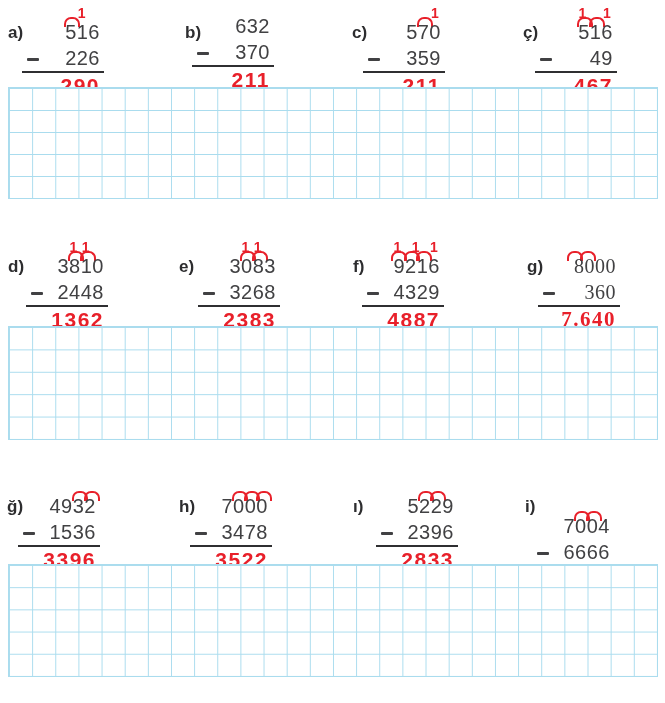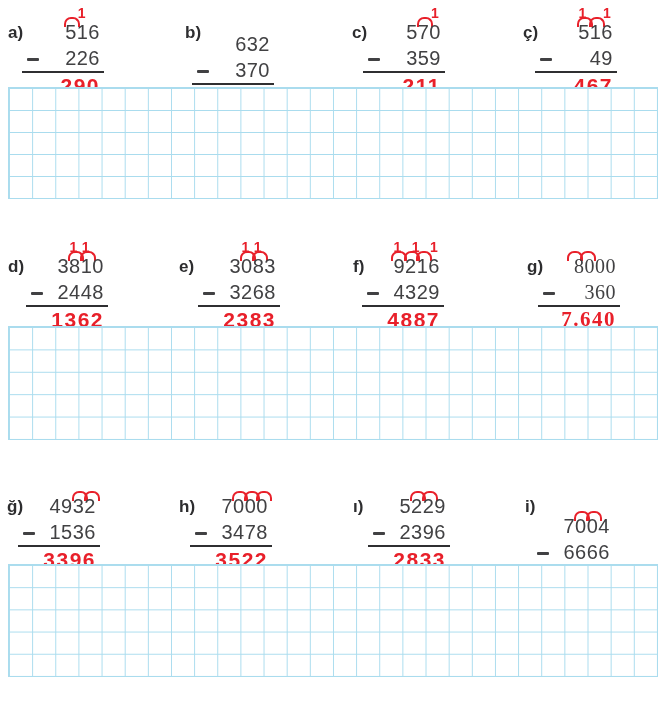--- a/index.html
+++ b/index.html
@@ -36,21 +36,21 @@
       <div class="numcol" style="left: 22px; top: 6px;">
         <div class="loop" style="left: 41.5px;"></div>
         <div class="carry" style="left: 53.7px;">1</div>
         <div class="num minuend">516</div>
         <div class="minusbar"></div>
         <div class="num subtrahend">226</div>
         <div class="rule"></div>
         <div class="result">290</div>
       </div>
       <div class="plabel" style="left: 185px; top: 23px;">b)</div>
-      <div class="numcol" style="left: 192px; top: 18px;">
+      <div class="numcol" style="left: 192px; top: 0;">
         <div class="num minuend">632</div>
         <div class="minusbar"></div>
         <div class="num subtrahend">370</div>
         <div class="rule"></div>
         <div class="result">211</div>
       </div>
       <div class="plabel" style="left: 352px; top: 23px;">c)</div>
       <div class="numcol" style="left: 363px; top: 6px;">
         <div class="loop" style="left: 53.7px;"></div>
         <div class="carry" style="left: 65.9px;">1</div>
@@ -135,21 +135,21 @@
         <div class="loop" style="left: 41.5px;"></div>
         <div class="loop" style="left: 53.7px;"></div>
         <div class="loop" style="left: 65.9px;"></div>
         <div class="num minuend">7000</div>
         <div class="minusbar"></div>
         <div class="num subtrahend">3478</div>
         <div class="rule"></div>
         <div class="result">3522</div>
       </div>
       <div class="plabel" style="left: 353px; top: 497px;">ı)</div>
-      <div class="numcol" style="left: 368px; top: 480px;">
+      <div class="numcol" style="left: 376px; top: 480px;">
         <div class="loop" style="left: 41.5px;"></div>
         <div class="loop" style="left: 53.7px;"></div>
         <div class="num minuend">5229</div>
         <div class="minusbar"></div>
         <div class="num subtrahend">2396</div>
         <div class="rule"></div>
         <div class="result">2833</div>
       </div>
       <div class="plabel" style="left: 525px; top: 497px;">i)</div>
       <div class="numcol" style="left: 532px; top: 500px;">

